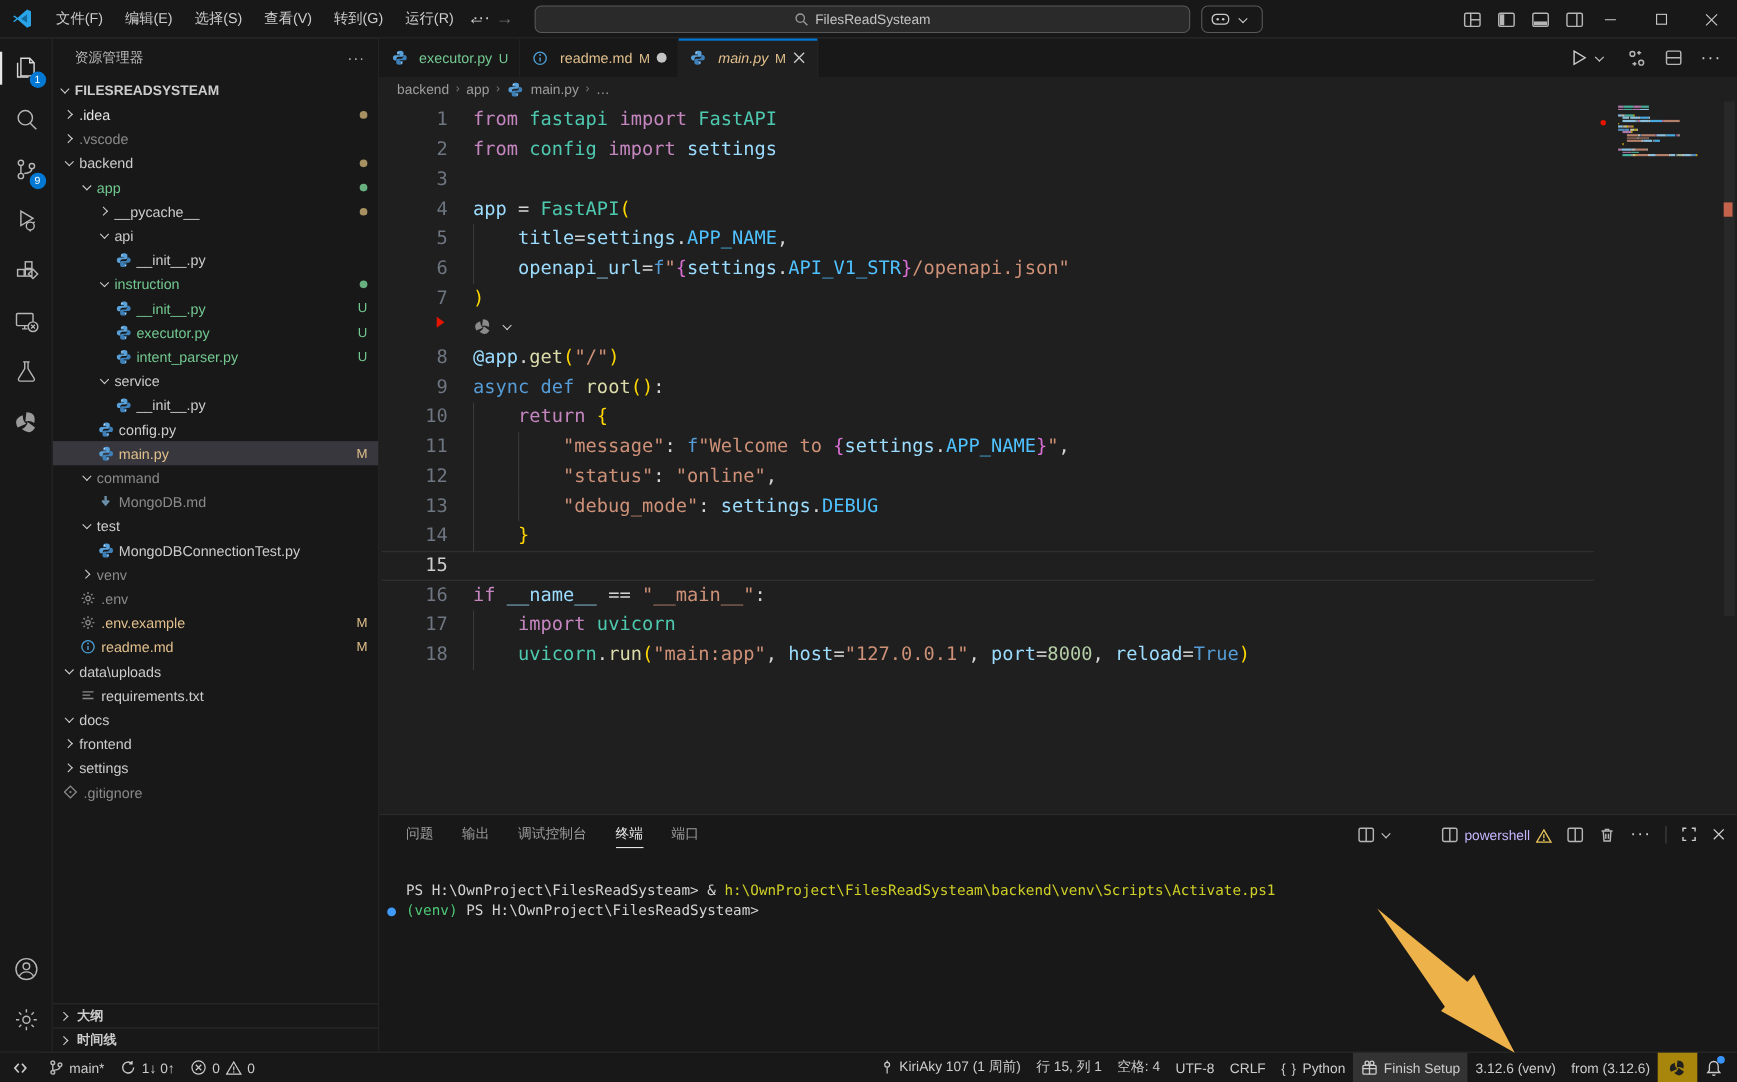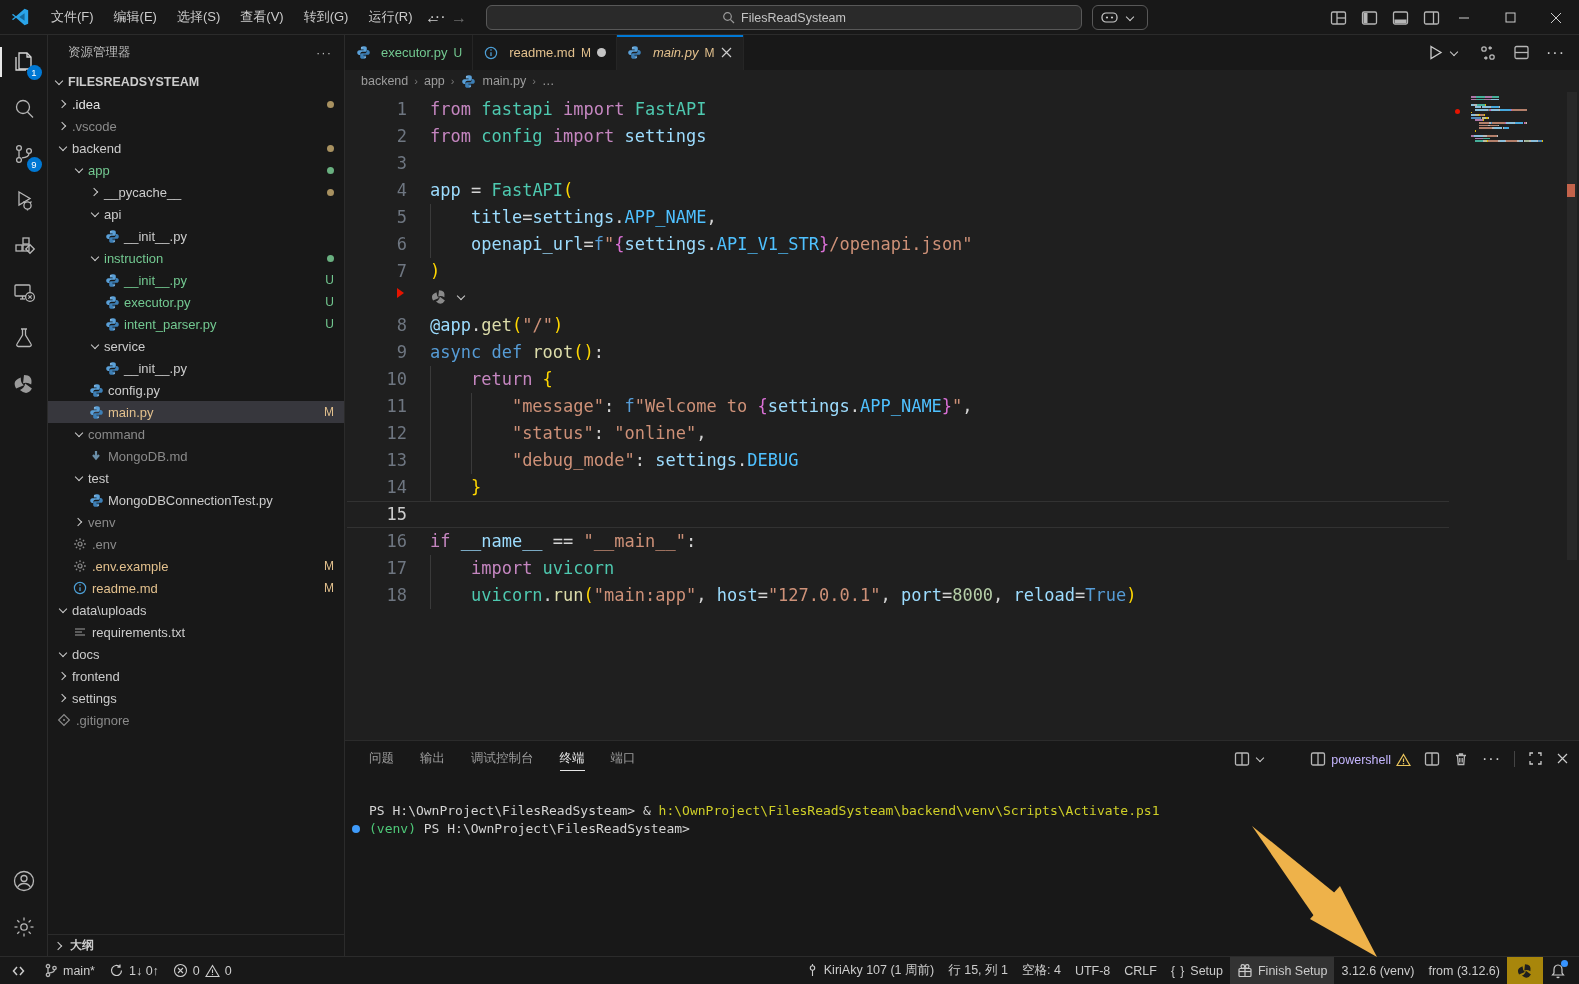--- a/index.html
+++ b/index.html
@@ -532,20 +532,24 @@
                 <circle cx="7" cy="7" r="1" fill="#8a8a8a"></circle>
               </svg>
             </span>
             <span class="lbl" style="color:#8a8a8a">.gitignore</span>
           </div>
         </div>
       <div class="sb-bottom">
         <div class="sb-sec">
           <span class="chv r"></span>
           <span>大纲</span>
+        </div>
+        <div class="sb-sec">
+          <span class="chv r"></span>
+          <span>时间线</span>
         </div>
       </div>
     </div>
 
     <div class="editor-col">
       <div class="tabbar" id="tabbar">
           <div class="tab">
     <span class="ficon">
               <svg width="15" height="15" viewBox="0 0 15 15">
                 <path d="M7.5 1.2 c-2.1 0-2.6 1-2.6 1.9 v1.5 h2.7 v.6 H3.3 c-1.2 0-2.1 1-2.1 2.4 0 1.5.9 2.4 2.1 2.4 h1.1 V8.6 c0-1.1.9-1.9 2-1.9 h2.7 c.9 0 1.7-.8 1.7-1.8 V3.1 c0-.9-.6-1.9-2.6-1.9 Z" fill="#5aa0d8"></path>
@@ -947,21 +951,21 @@
         <div class="sb-item">
           <span>UTF-8</span>
         </div>
         <div class="sb-item">
           <span>CRLF</span>
         </div>
         <div class="sb-item">
           <span style="position:relative;display:flex">
             <span style="font-size:12px;letter-spacing:1px;">{ }</span>
           </span>
-          <span>Setup</span>
+          <span>Python</span>
         </div>
         <div class="sb-item boxed">
           <span style="position:relative;display:flex">
             <svg width="16" height="15" viewBox="0 0 16 15">
               <rect x="2" y="5.5" width="12" height="8" rx="1" fill="none" stroke="#cccccc" stroke-width="1.2"></rect>
               <line x1="2" y1="8.5" x2="14" y2="8.5" stroke="#cccccc" stroke-width="1.2"></line>
               <line x1="8" y1="5.5" x2="8" y2="13.5" stroke="#cccccc" stroke-width="1.2"></line>
               <circle cx="5.8" cy="3.5" r="1.8" fill="none" stroke="#cccccc" stroke-width="1.2"></circle>
               <circle cx="10.2" cy="3.5" r="1.8" fill="none" stroke="#cccccc" stroke-width="1.2"></circle>
             </svg>

